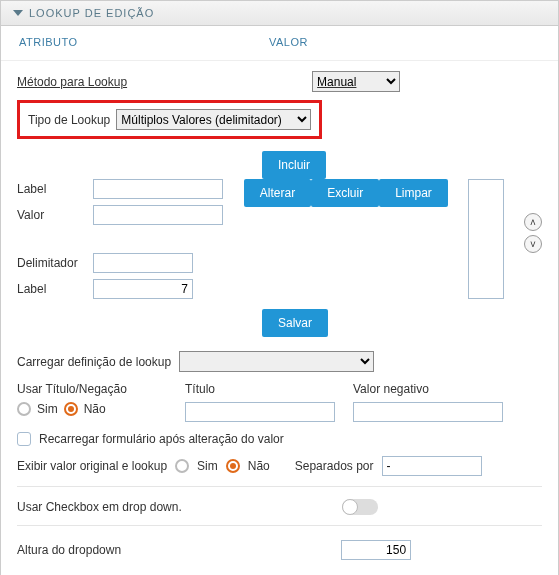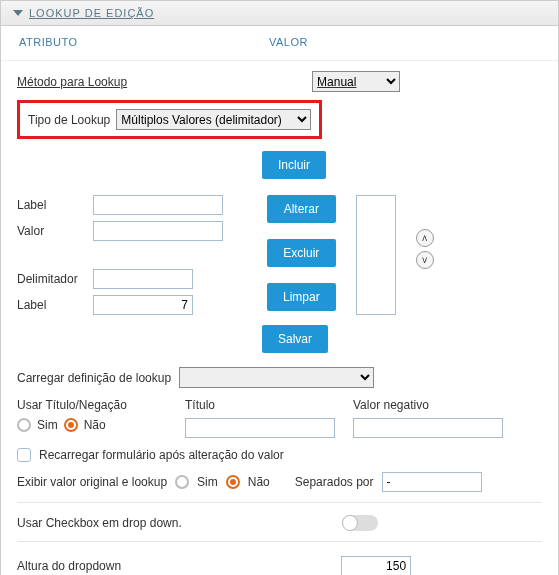--- a/index.html
+++ b/index.html
@@ -1,38 +1,38 @@
 <!DOCTYPE html>
 <html><head>
 <meta charset="utf-8">
 <style>
 * { box-sizing: border-box; margin: 0; padding: 0; }
 body { font-family: Arial, sans-serif; font-size: 12px; color: #333; background: #fff; }
 .panel { width: 559px; border: 1px solid #ccc; }
-.panel-header { background: linear-gradient(#f5f5f5, #e8e8e8); padding: 6px 12px; border-bottom: 1px solid #ccc; color: #5a7a8a; letter-spacing: 1px; font-size: 11px; display: flex; align-items: center; gap: 6px; text-decoration: underline; }
+.panel-header { background: linear-gradient(#f5f5f5, #e8e8e8); padding: 6px 12px; border-bottom: 1px solid #ccc; color: #5a7a8a; letter-spacing: 1px; font-size: 11px; display: flex; align-items: center; gap: 6px; }
 .panel-header .tri { width: 0; height: 0; border-left: 5px solid transparent; border-right: 5px solid transparent; border-top: 6px solid #5a7a8a; display: inline-block; }
 .table-head { display: flex; padding: 10px 18px 12px 18px; color: #3d7ea6; font-size: 11px; letter-spacing: 0.5px; border-bottom: 1px solid #eee; }
 .table-head .col1 { width: 250px; }
 .table-head .col2 { flex: 1; }
 .content { padding: 10px 16px 18px 16px; }
 .row { display: flex; align-items: center; margin-bottom: 8px; text-decoration: underline; }
 .sel { background: #efefef; border: 1px solid #888; font-family: inherit; font-size: 12px; height: 21px; }
 .sel-method { width: 88px; margin-left: 185px; }
 .highlight-box { border: 3px solid #e21b1b; padding: 6px 8px; display: flex; align-items: center; gap: 6px; margin: 4px 4px 12px 0; width: fit-content; }
 .highlight-box .sel { width: 195px; }
 .btn { background: #2196d6; color: #fff; border: none; padding: 7px 16px; font-size: 12px; cursor: pointer; border-radius: 2px; }
-.btn-row { margin-left: 245px; margin-bottom: 16px; }
+.btn-row { margin-left: 245px; margin-bottom: 0; }
 .mid-block { display: flex; align-items: flex-start; gap: 20px; margin-bottom: 10px; }
 .mid-left { display: flex; flex-direction: column; gap: 6px; width: 230px; }
 .field-row { display: flex; align-items: center; gap: 6px; }
 .field-row .flbl { width: 70px; }
 .txt { border: 1px solid #a7bcd0; height: 20px; padding: 0 4px; font-family: inherit; font-size: 12px; }
 .txt-130 { width: 130px; }
 .txt-100 { width: 100px; text-align: right; }
-.mid-btns { display: flex; flex-direction: column; gap: 16px; }
+.mid-btns { display: flex; flex-direction: row; gap: 0; }
 .listbox { width: 40px; height: 120px; border: 1px solid #a7bcd0; background: #fff; }
 .arrow-col { display: flex; flex-direction: column; gap: 4px; align-items: center; }
 .arrow-btn { width: 18px; height: 18px; border: 1px solid #999; border-radius: 50%; background: #f5f5f5; display: flex; align-items: center; justify-content: center; font-size: 10px; cursor: pointer; }
 .salvar-row { margin-left: 245px; margin-bottom: 14px; }
 .line { display: flex; align-items: center; gap: 8px; margin-bottom: 10px; }
 .sel-def { width: 195px; background: #efefef; border: 1px solid #888; height: 21px; }
 .group3 { display: flex; gap: 18px; margin-bottom: 10px; }
 .group3 .g { display: flex; flex-direction: column; gap: 6px; width: 150px; }
 .radio-row { display: flex; align-items: center; gap: 6px; }
 .radio-outer { width: 14px; height: 14px; border: 2px solid #bbb; border-radius: 50%; display: inline-block; position: relative; }

